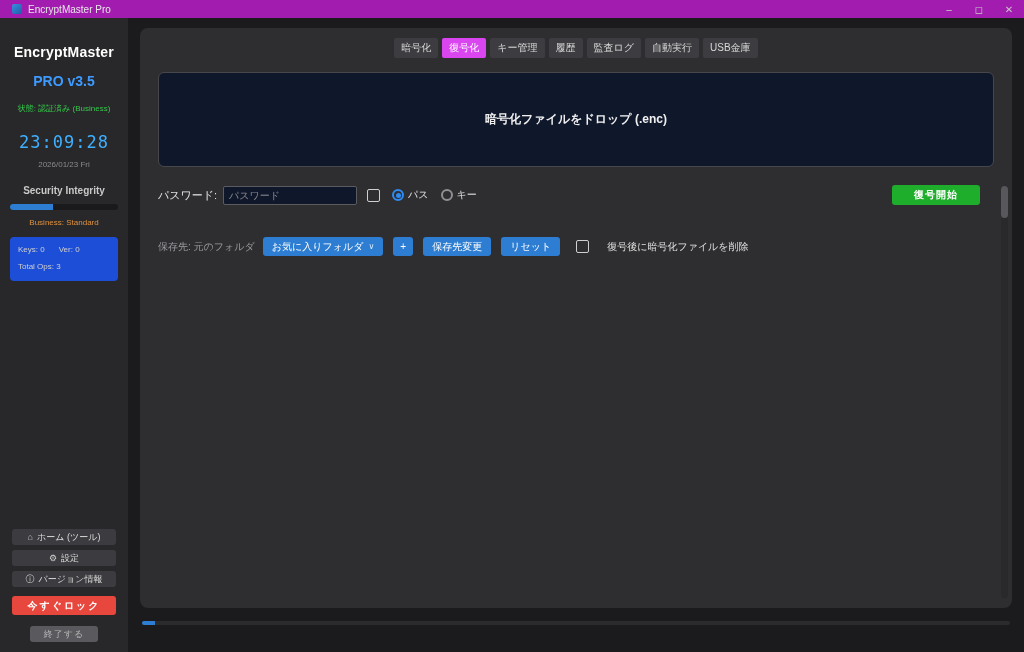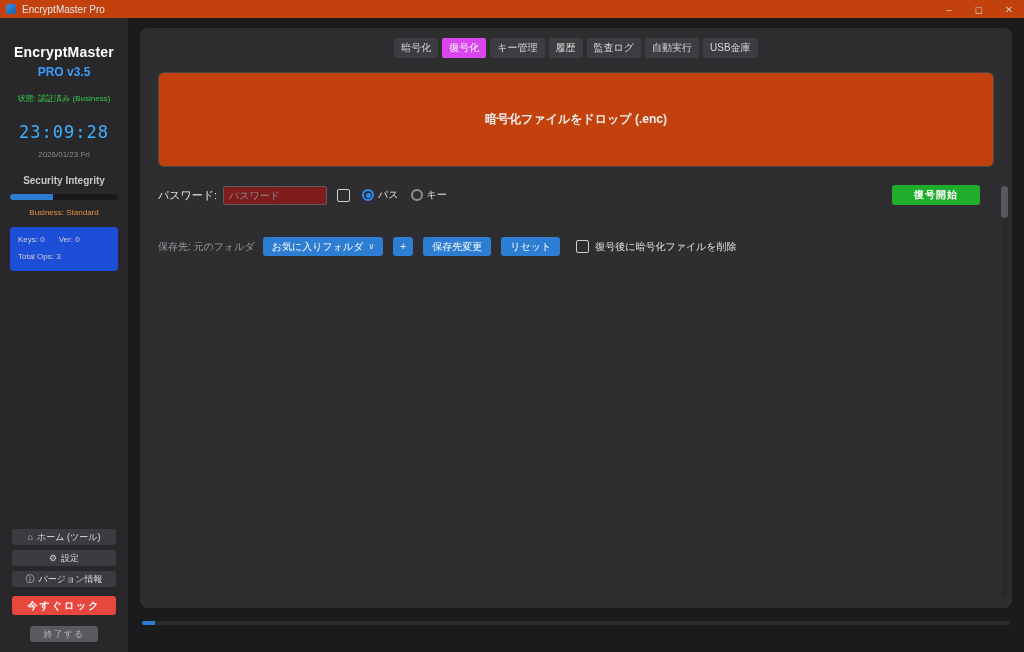--- a/index.html
+++ b/index.html
@@ -1,33 +1,33 @@
 <!DOCTYPE html>
 <html><head>
 <meta charset="utf-8">
 <style>
   * { margin:0; padding:0; box-sizing:border-box; }
   html,body { width:1024px; height:652px; }
   body { background:#1b1b1d; font-family:"Liberation Sans",sans-serif; overflow:hidden; color:#ddd; }
   .window { width:100%; height:100%; display:flex; flex-direction:column; }
 
   
-  .titlebar { height:18px; background:#c2410c; display:flex; align-items:center; padding-left:6px; flex:0 0 auto; }
+  .titlebar { height:18px; background:#a21caf; display:flex; align-items:center; padding-left:12px; flex:0 0 auto; }
   .app-icon { width:10px; height:10px; background:linear-gradient(135deg,#3a8de0,#1f5fa8); border-radius:2px; margin-right:6px; }
   .titlebar-title { font-size:10px; color:#e6e6e6; }
   .win-controls { margin-left:auto; display:flex; height:100%; }
   .win-btn { width:30px; display:flex; align-items:center; justify-content:center; color:#c8c8c8; font-size:10px; cursor:default; }
 
   
   .content { flex:1; display:flex; min-height:0; }
 
   
   .sidebar { width:128px; flex:0 0 auto; background:#28282a; display:flex; flex-direction:column; align-items:center; padding:14px 10px 10px; }
   .sb-appname { font-size:14px; font-weight:bold; color:#ffffff; letter-spacing:0.2px;margin-top:12px; }
-  .sb-version { margin-top:5px; font-size:12px; font-weight:bold; color:#3d9bff; }
+  .sb-version { margin-top:13px; font-size:14px; font-weight:bold; color:#3d9bff; }
   .sb-auth { margin-top:14px; font-size:8px; color:#35c94a; }
   .sb-clock { margin-top:18px; font-size:17px; color:#3fb0ff; font-family:"DejaVu Sans Mono",monospace; letter-spacing:1px; }
   .sb-date { margin-top:8px; font-size:8px; color:#8a8a8a; }
   .sb-integrity-label { margin-top:16px; font-size:10px; font-weight:bold; color:#c9c9c9; }
   .sb-progress { margin-top:8px; width:100%; height:6px; background:#1a1a1c; border-radius:3px; overflow:hidden; }
   .sb-progress-fill { height:100%; background:#2d7dd2; }
   .sb-integrity-status { margin-top:8px; font-size:8px; color:#e0913d; }
   .sb-stats { margin-top:10px; width:108px; background:#1d4ed8; border-radius:4px; padding:8px 8px 10px; }
   .sb-stats-row1 { display:flex; gap:14px; font-size:8px; color:#cfcfcf; }
   .sb-stats-row2 { margin-top:8px; font-size:8px; color:#cfcfcf; }
@@ -41,28 +41,28 @@
                  color:#b4b4b6; font-size:9px; font-family:inherit; letter-spacing:1px; cursor:default; }
 
   
   .main { flex:1; display:flex; flex-direction:column; min-width:0; padding:10px 12px 0; }
   .panel { flex:1; background:#2e2e31; border-radius:8px; position:relative; display:flex; flex-direction:column; }
 
   .tabs { display:flex; justify-content:center; gap:4px; margin-top:10px; }
   .tab { font-size:10px; color:#d8d8d8; background:#3d3d41; padding:3px 7px; border-radius:2px; cursor:default; }
   .tab.active { background:#d946ef; color:#ffffff;font-family:Liberation Serif, serif; }
 
-  .dropzone { margin:14px 18px 0; height:95px; background:#c2410c; border:1px solid #48484c; border-radius:6px;
+  .dropzone { margin:14px 18px 0; height:95px; background:#0f172a; border:1px solid #48484c; border-radius:6px;
               display:flex; align-items:center; justify-content:center; }
   .dropzone-text { font-size:12px; font-weight:bold; color:#f0f0f0; }
 
   .row { display:flex; align-items:center; margin:0 18px; }
   .pw-row { margin-top:18px; padding-right:14px; }
   .pw-label { font-size:11px; color:#e8e8e8; margin-right:6px; }
-  .pw-input { width:104px; height:19px; background:#7f1d1d; border:1px solid #5c5c60; border-radius:2px;
+  .pw-input { width:134px; height:19px; background:#0f172a; border:1px solid #5c5c60; border-radius:2px;
               color:#d8d8d8; font-size:10px; padding:0 5px; font-family:inherit; }
   .pw-input::placeholder { color:#8a8a8e; }
   .checkbox { width:13px; height:13px; border:1.5px solid #cfcfcf; border-radius:2px; background:transparent; margin-left:10px; }
   .radio { width:12px; height:12px; border-radius:50%; margin-left:12px; position:relative; }
   .radio.sel { border:2px solid #2f8bf0; }
   .radio.sel::after { content:""; position:absolute; inset:1.5px; border-radius:50%; background:#2f8bf0; }
   .radio.unsel { border:2px solid #909094; }
   .radio-label { font-size:10px; color:#e0e0e0; margin-left:4px; }
   .btn-green { margin-left:auto; width:88px; height:20px; background:#1fae2c; border:none; border-radius:3px;
                color:#ffffff; font-size:10px; font-weight:bold; font-family:inherit; letter-spacing:1px; cursor:default; }
@@ -70,21 +70,21 @@
   .save-row { margin-top:32px; }
   .save-label { font-size:10px; color:#9a9a9e; margin-right:8px; }
   .btn-blue { height:19px; background:#2d7dd2; border:none; border-radius:3px; color:#ffffff; font-size:10px;
               font-family:inherit; padding:0 9px; display:inline-flex; align-items:center; gap:5px; cursor:default; }
   .btn-blue .chev { font-size:8px; color:#dcecff; }
   .btn-plus { margin-left:10px; width:20px; padding:0; justify-content:center; }
   .btn-change { margin-left:10px; }
   .btn-reset { margin-left:10px; }
   .del-check { display:flex; align-items:center; margin-left:16px; }
   .del-check .checkbox { margin-left:0; }
-  .del-label { font-size:10px; color:#e0e0e0; margin-left:6px; }
+  .del-label { font-size:10px; color:#e0e0e0; margin-left:18px; }
 
   .scrollbar-track { position:absolute; right:4px; top:158px; bottom:10px; width:7px; background:#29292c; border-radius:4px; }
   .scrollbar-thumb { width:7px; height:32px; background:#58585c; border-radius:4px; }
 
   
   .statusbar { flex:0 0 auto; height:44px; padding:7px 2px 0 2px; }
   .status-text { font-size:10px; color:#d0d0d0; }
   .status-progress { margin-top:6px; height:4px; background:#2b2b2e; border-radius:2px; overflow:hidden; }
   .status-progress-fill { height:100%; background:#2d7dd2; }
 </style>

